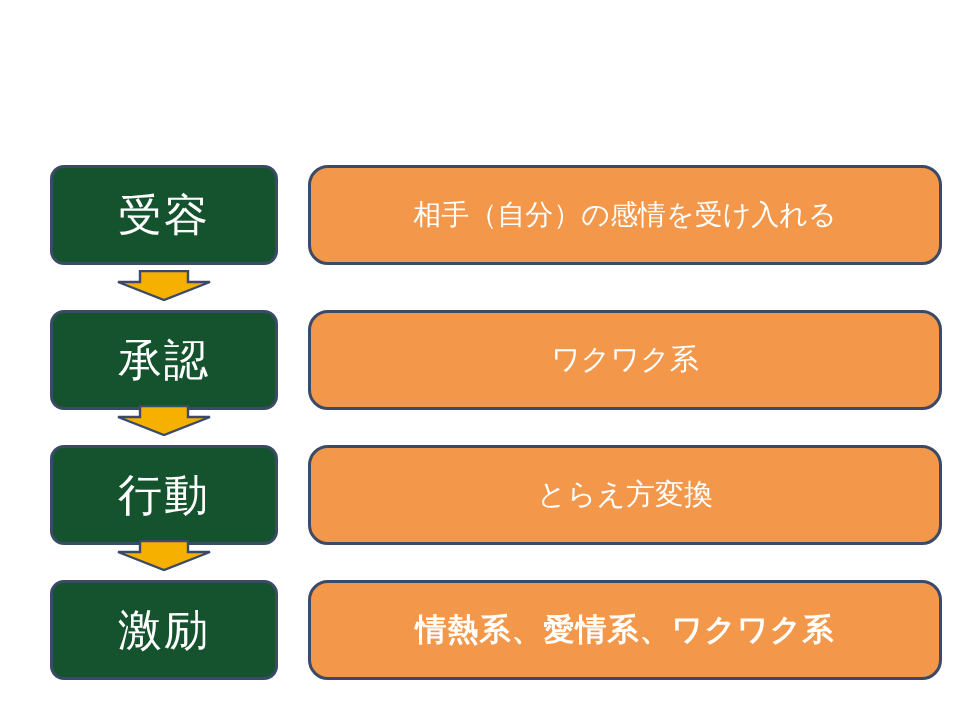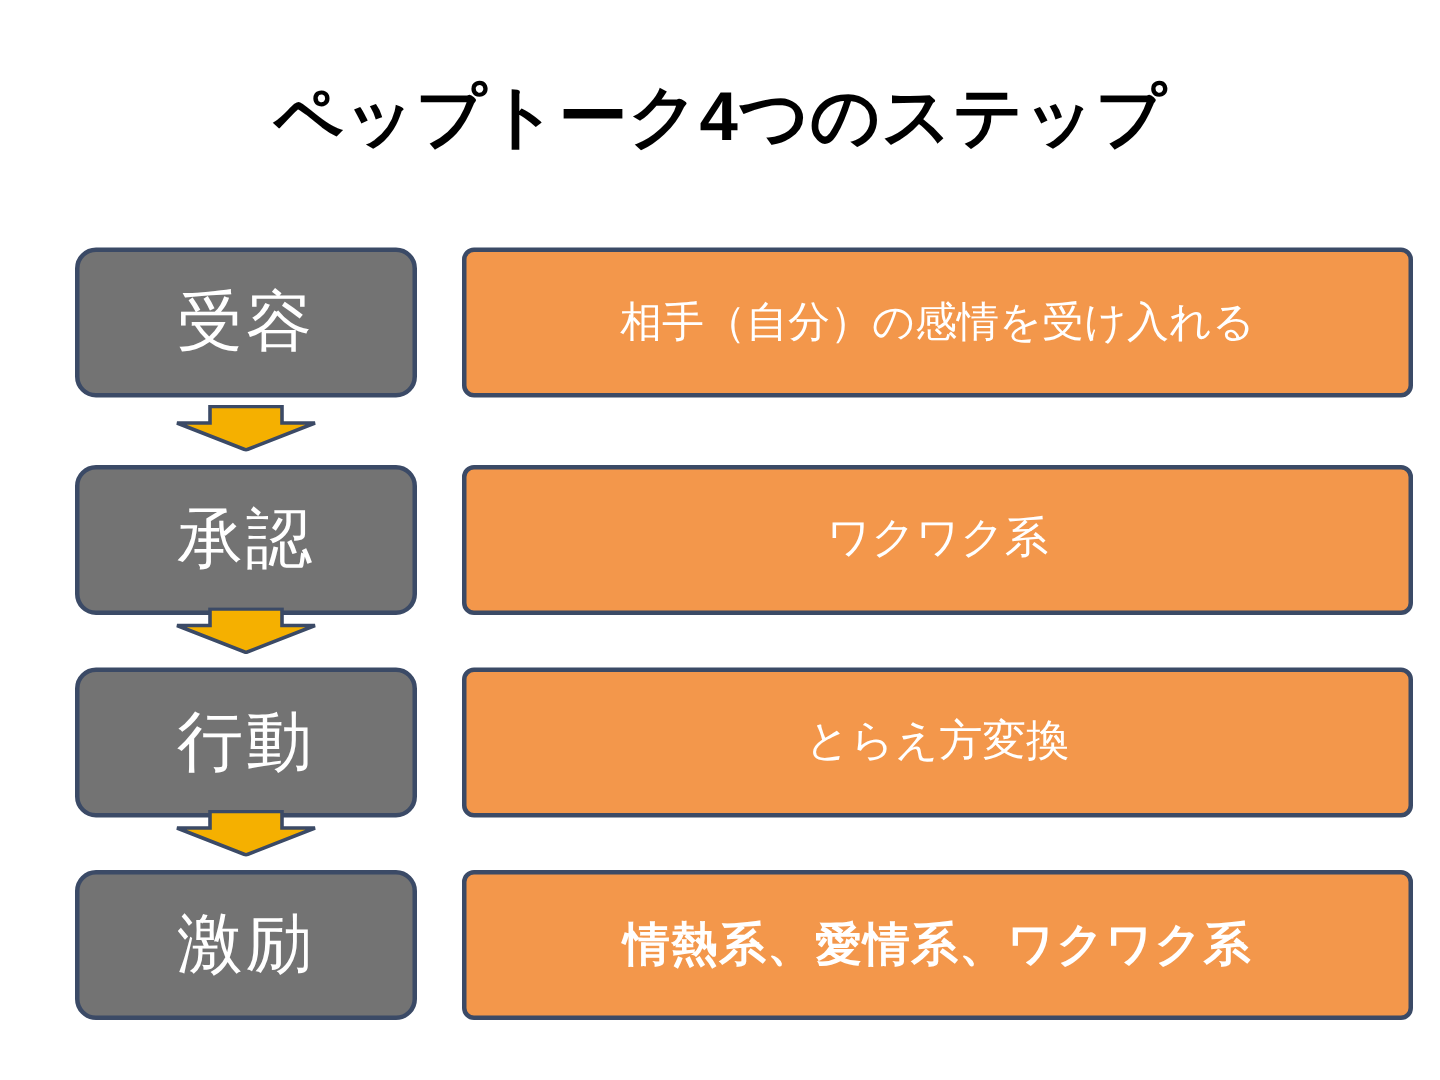--- a/index.html
+++ b/index.html
@@ -45,21 +45,21 @@
   .row-3 { top: 445px; }
   .row-4 { top: 580px; }
 
   
   .stage-box {
     position: absolute;
     left: 50px;
     width: 228px;
     height: 100px;
     box-sizing: border-box;
-    background: #737373;
+    background: #14532d;
     border: 3px solid #3B4A66;
     border-radius: 14px;
     display: flex;
     align-items: center;
     justify-content: center;
     color: #ffffff;
     font-size: 44px;
     line-height: 1;
     letter-spacing: 2px;
     white-space: nowrap;
@@ -67,21 +67,21 @@
 
   
   .detail-box {
     position: absolute;
     left: 308px;
     width: 634px;
     height: 100px;
     box-sizing: border-box;
     background: #F3974B;
     border: 3px solid #3B4A66;
-    border-radius: 8px;
+    border-radius: 20px;
     display: flex;
     align-items: center;
     justify-content: center;
     color: #ffffff;
     font-size: 29px;
     line-height: 1.35;
     text-align: center;
     padding: 0 14px;
   }
 
@@ -109,21 +109,20 @@
 
   .arrow-1 { top: 270px; }
   .arrow-2 { top: 405px; }
   .arrow-3 { top: 540px; }
 </style>
 </head>
 <body>
 
 <div id="slide">
 
-  <div class="slide-title">ペップトーク4つのステップ</div>
 
   <div class="step-row row-1">
     <div class="stage-box">受容</div>
     <div class="detail-box two-line">
       <div>
         <span class="detail-line">相手（自分）の感情を受け入れる</span>
       </div>
     </div>
   </div>
 

